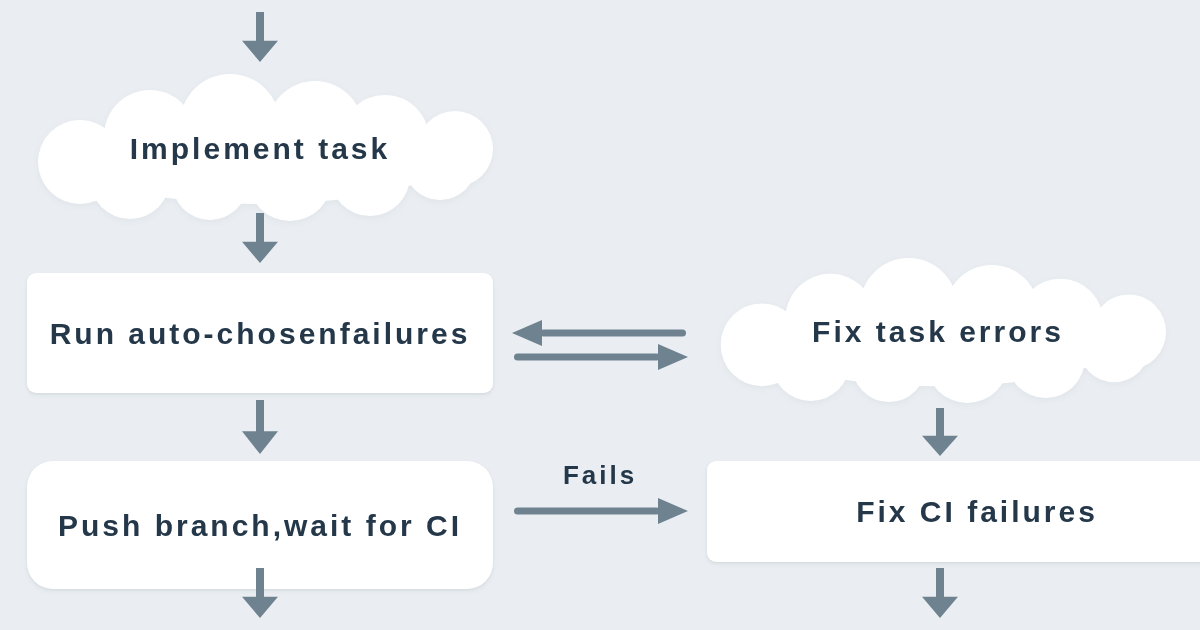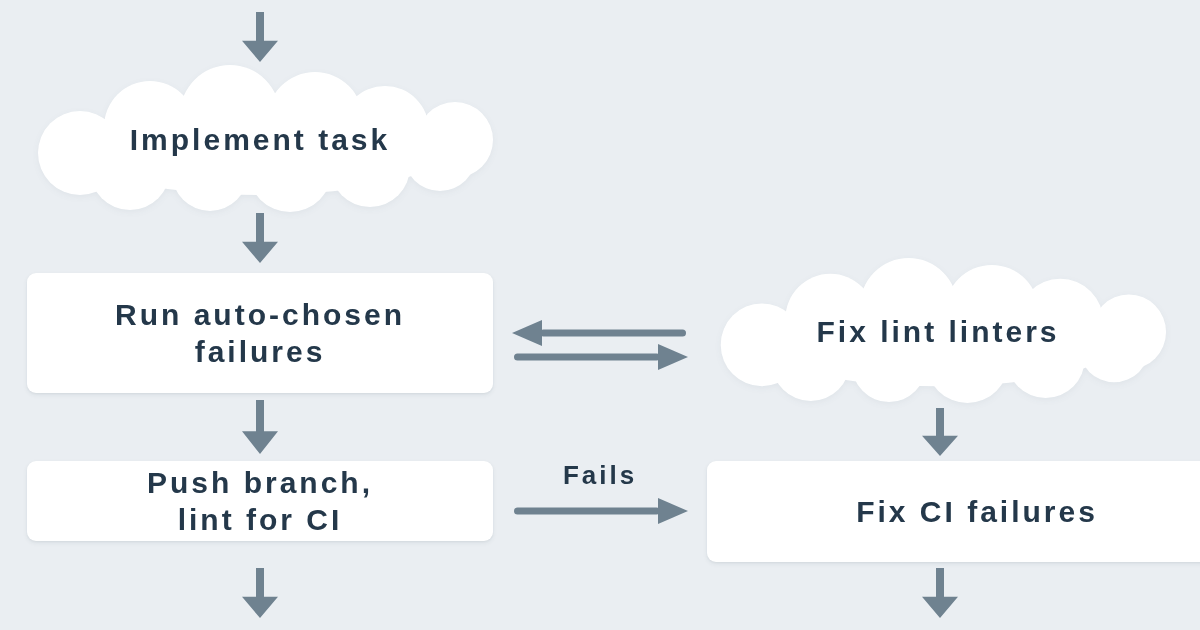--- a/index.html
+++ b/index.html
@@ -23,21 +23,21 @@
     color:#24384a;
     text-align:center;
     white-space:nowrap;
   }
   .box{
     position:absolute;
     background:#ffffff;
     border-radius:9px;
     box-shadow:0 2px 5px rgba(35,55,75,.07), 0 1px 2px rgba(35,55,75,.05);
     display:flex;
-    flex-direction:column;
+    flex-direction:row;
     align-items:center;
     justify-content:center;
   }
   .cloud{
     position:absolute;
     display:flex;
     align-items:center;
     justify-content:center;
   }
   .cloud > svg.cloud-shape{
@@ -97,21 +97,21 @@
 </svg>
 
 <div class="canvas">
 
   <div class="arrow" style="left:242px;top:12px;width:36px;height:50px;">
     <svg>
         <use href="#sym-arrow-down"></use>
       </svg>
   </div>
 
-  <div class="cloud" style="left:25px;top:65px;width:470px;height:148px;">
+  <div class="cloud" style="left:25px;top:74px;width:470px;height:148px;">
     <svg class="cloud-shape">
         <use href="#sym-cloud"></use>
       </svg>
     <div class="node-label">Implement task</div>
   </div>
 
   <div class="arrow" style="left:242px;top:213px;width:36px;height:50px;">
     <svg>
         <use href="#sym-arrow-down"></use>
       </svg>
@@ -121,23 +121,23 @@
     <div class="node-label">Run auto-chosen</div>
     <div class="node-label">failures</div>
   </div>
 
   <div class="arrow" style="left:242px;top:400px;width:36px;height:54px;">
     <svg>
         <use href="#sym-arrow-down"></use>
       </svg>
   </div>
 
-  <div class="box" style="left:27px;top:461px;width:466px;height:80px;">
+  <div class="box" style="left:27px;top:461px;width:466px;height:128px;border-radius:26px;">
     <div class="node-label">Push branch,</div>
-    <div class="node-label">lint for CI</div>
+    <div class="node-label">wait for CI</div>
   </div>
 
   <div class="arrow" style="left:242px;top:568px;width:36px;height:50px;">
     <svg>
         <use href="#sym-arrow-down"></use>
       </svg>
   </div>
 
   <div class="arrow" style="left:512px;top:320px;width:176px;height:26px;">
     <svg>
@@ -154,21 +154,21 @@
   <div class="arrow" style="left:512px;top:498px;width:176px;height:26px;">
     <svg>
         <use href="#sym-arrow-right"></use>
       </svg>
   </div>
 
   <div class="cloud" style="left:708px;top:258px;width:460px;height:146px;">
     <svg class="cloud-shape">
         <use href="#sym-cloud"></use>
       </svg>
-    <div class="node-label">Fix lint linters</div>
+    <div class="node-label">Fix task errors</div>
   </div>
 
   <div class="arrow" style="left:922px;top:408px;width:36px;height:48px;">
     <svg>
         <use href="#sym-arrow-down"></use>
       </svg>
   </div>
 
   <div class="box" style="left:707px;top:461px;width:540px;height:101px;">
     <div class="node-label">Fix CI failures</div>

